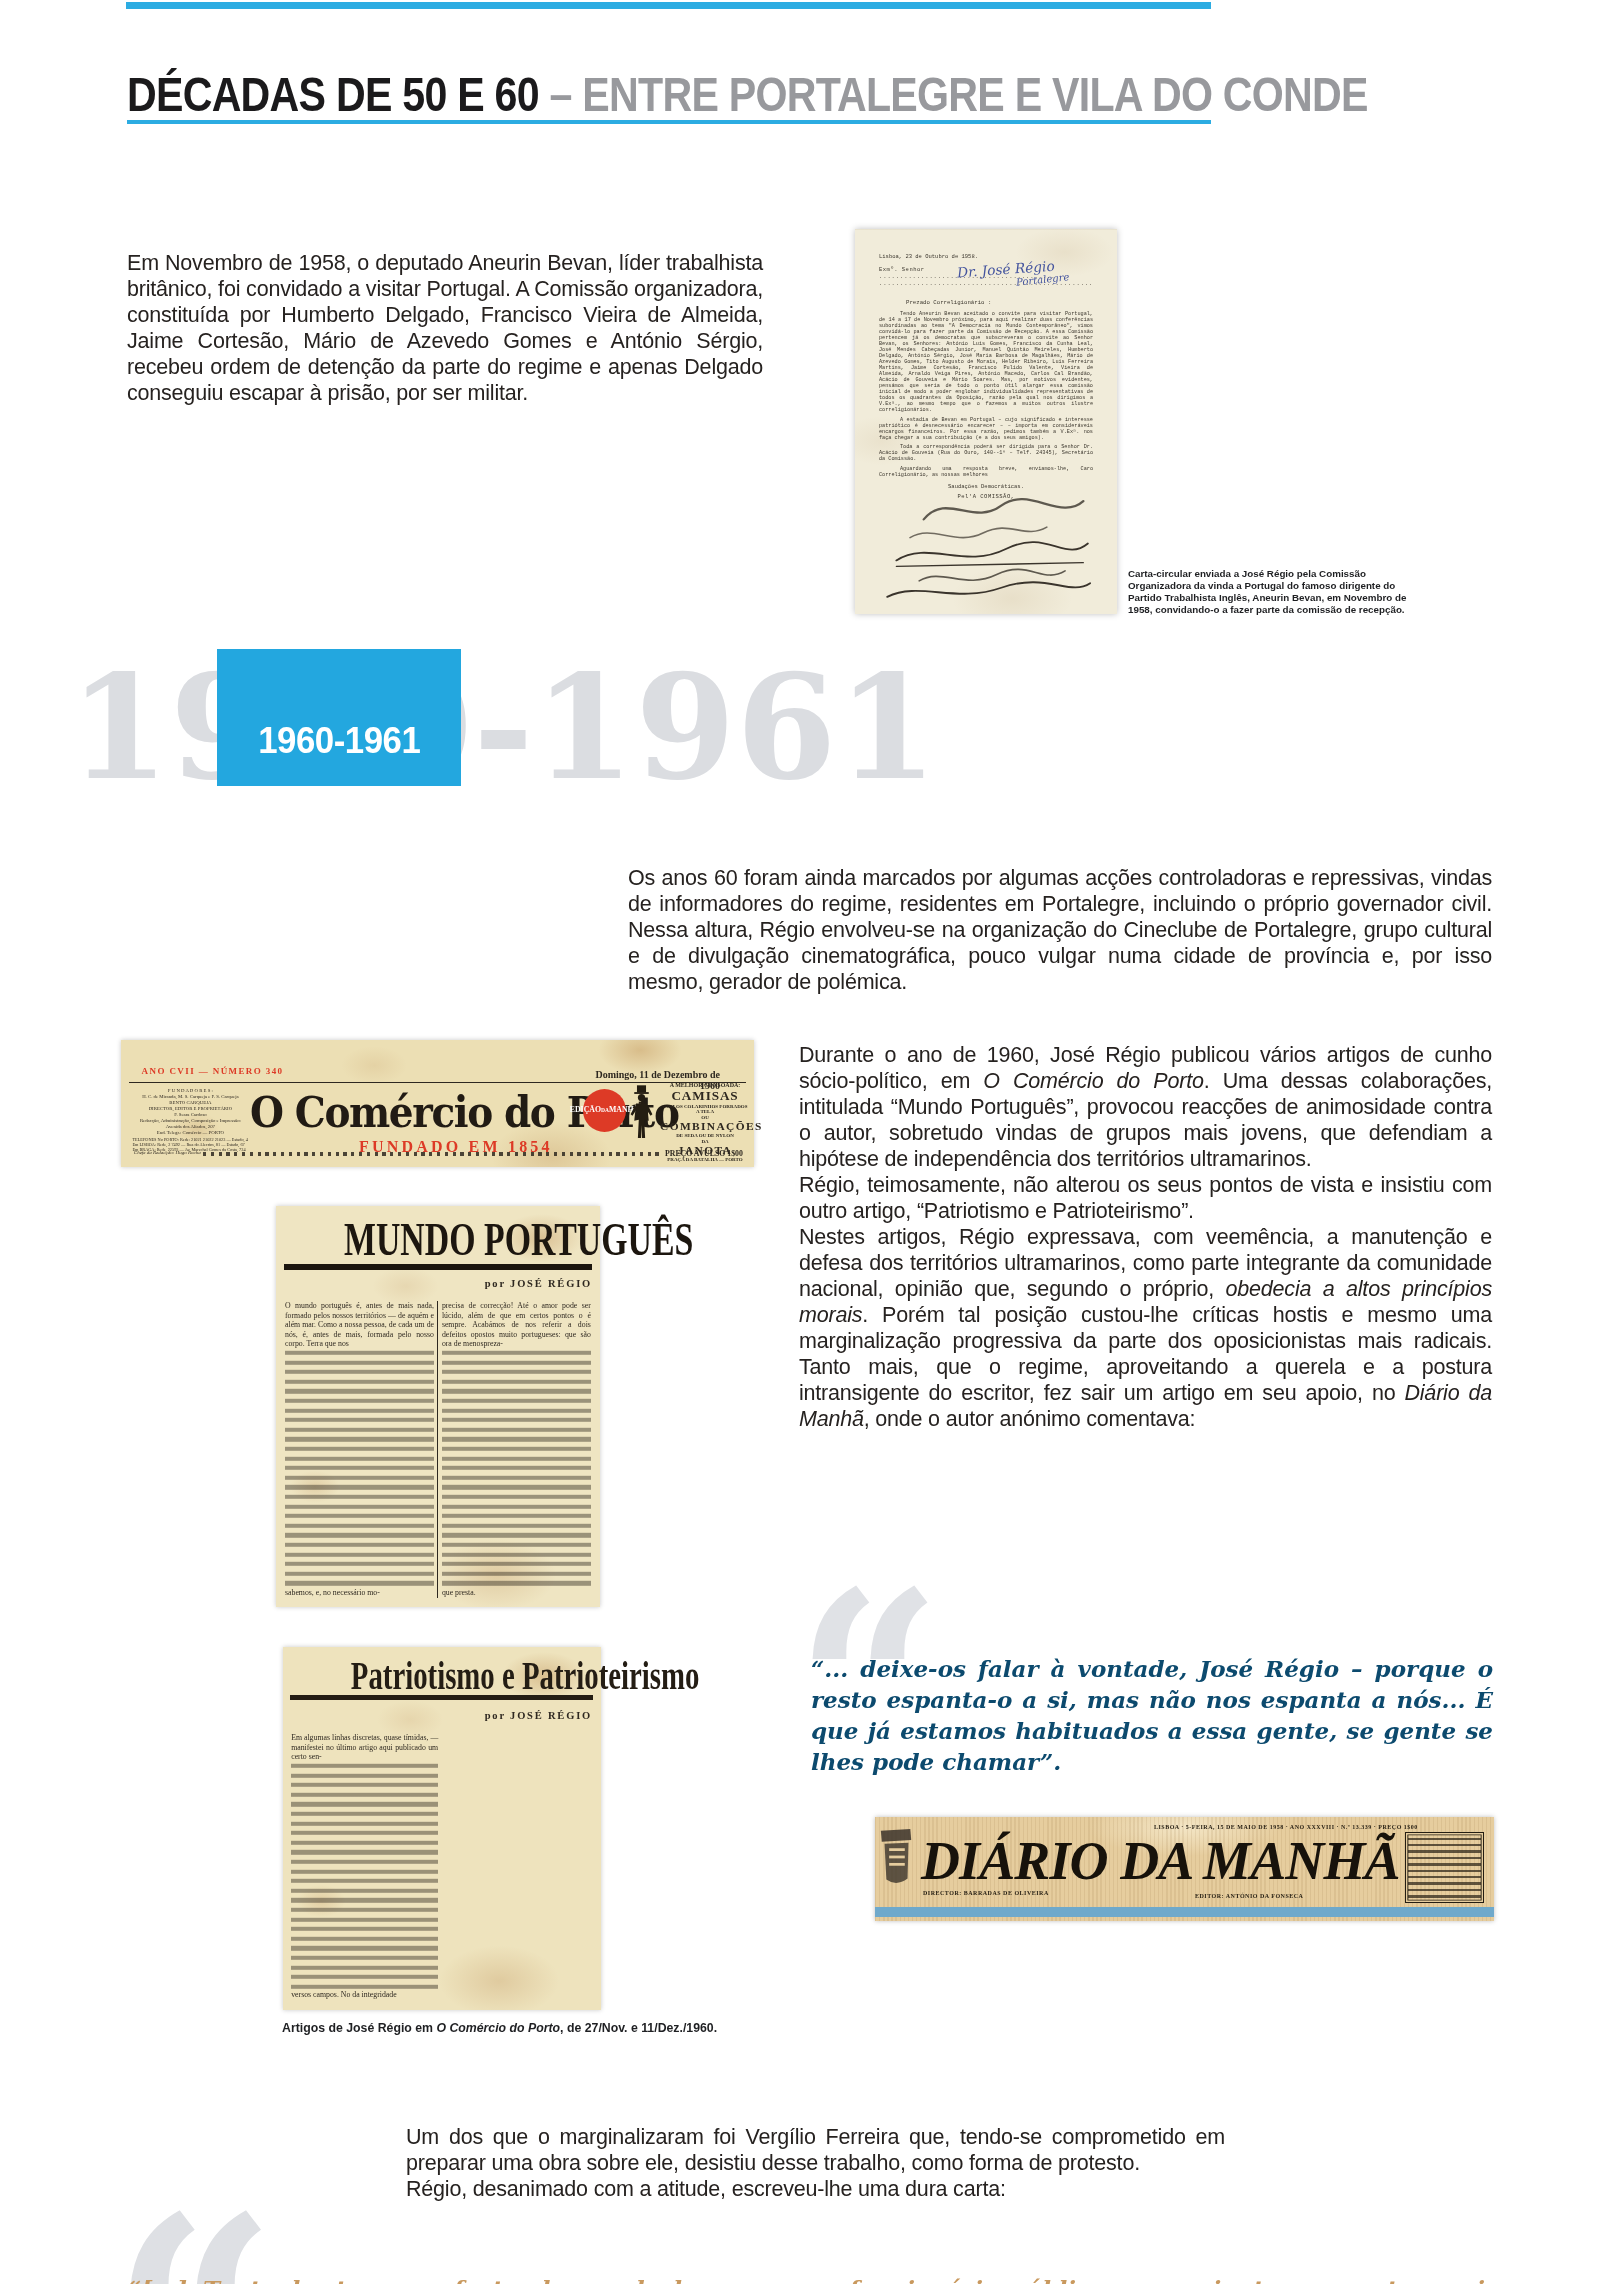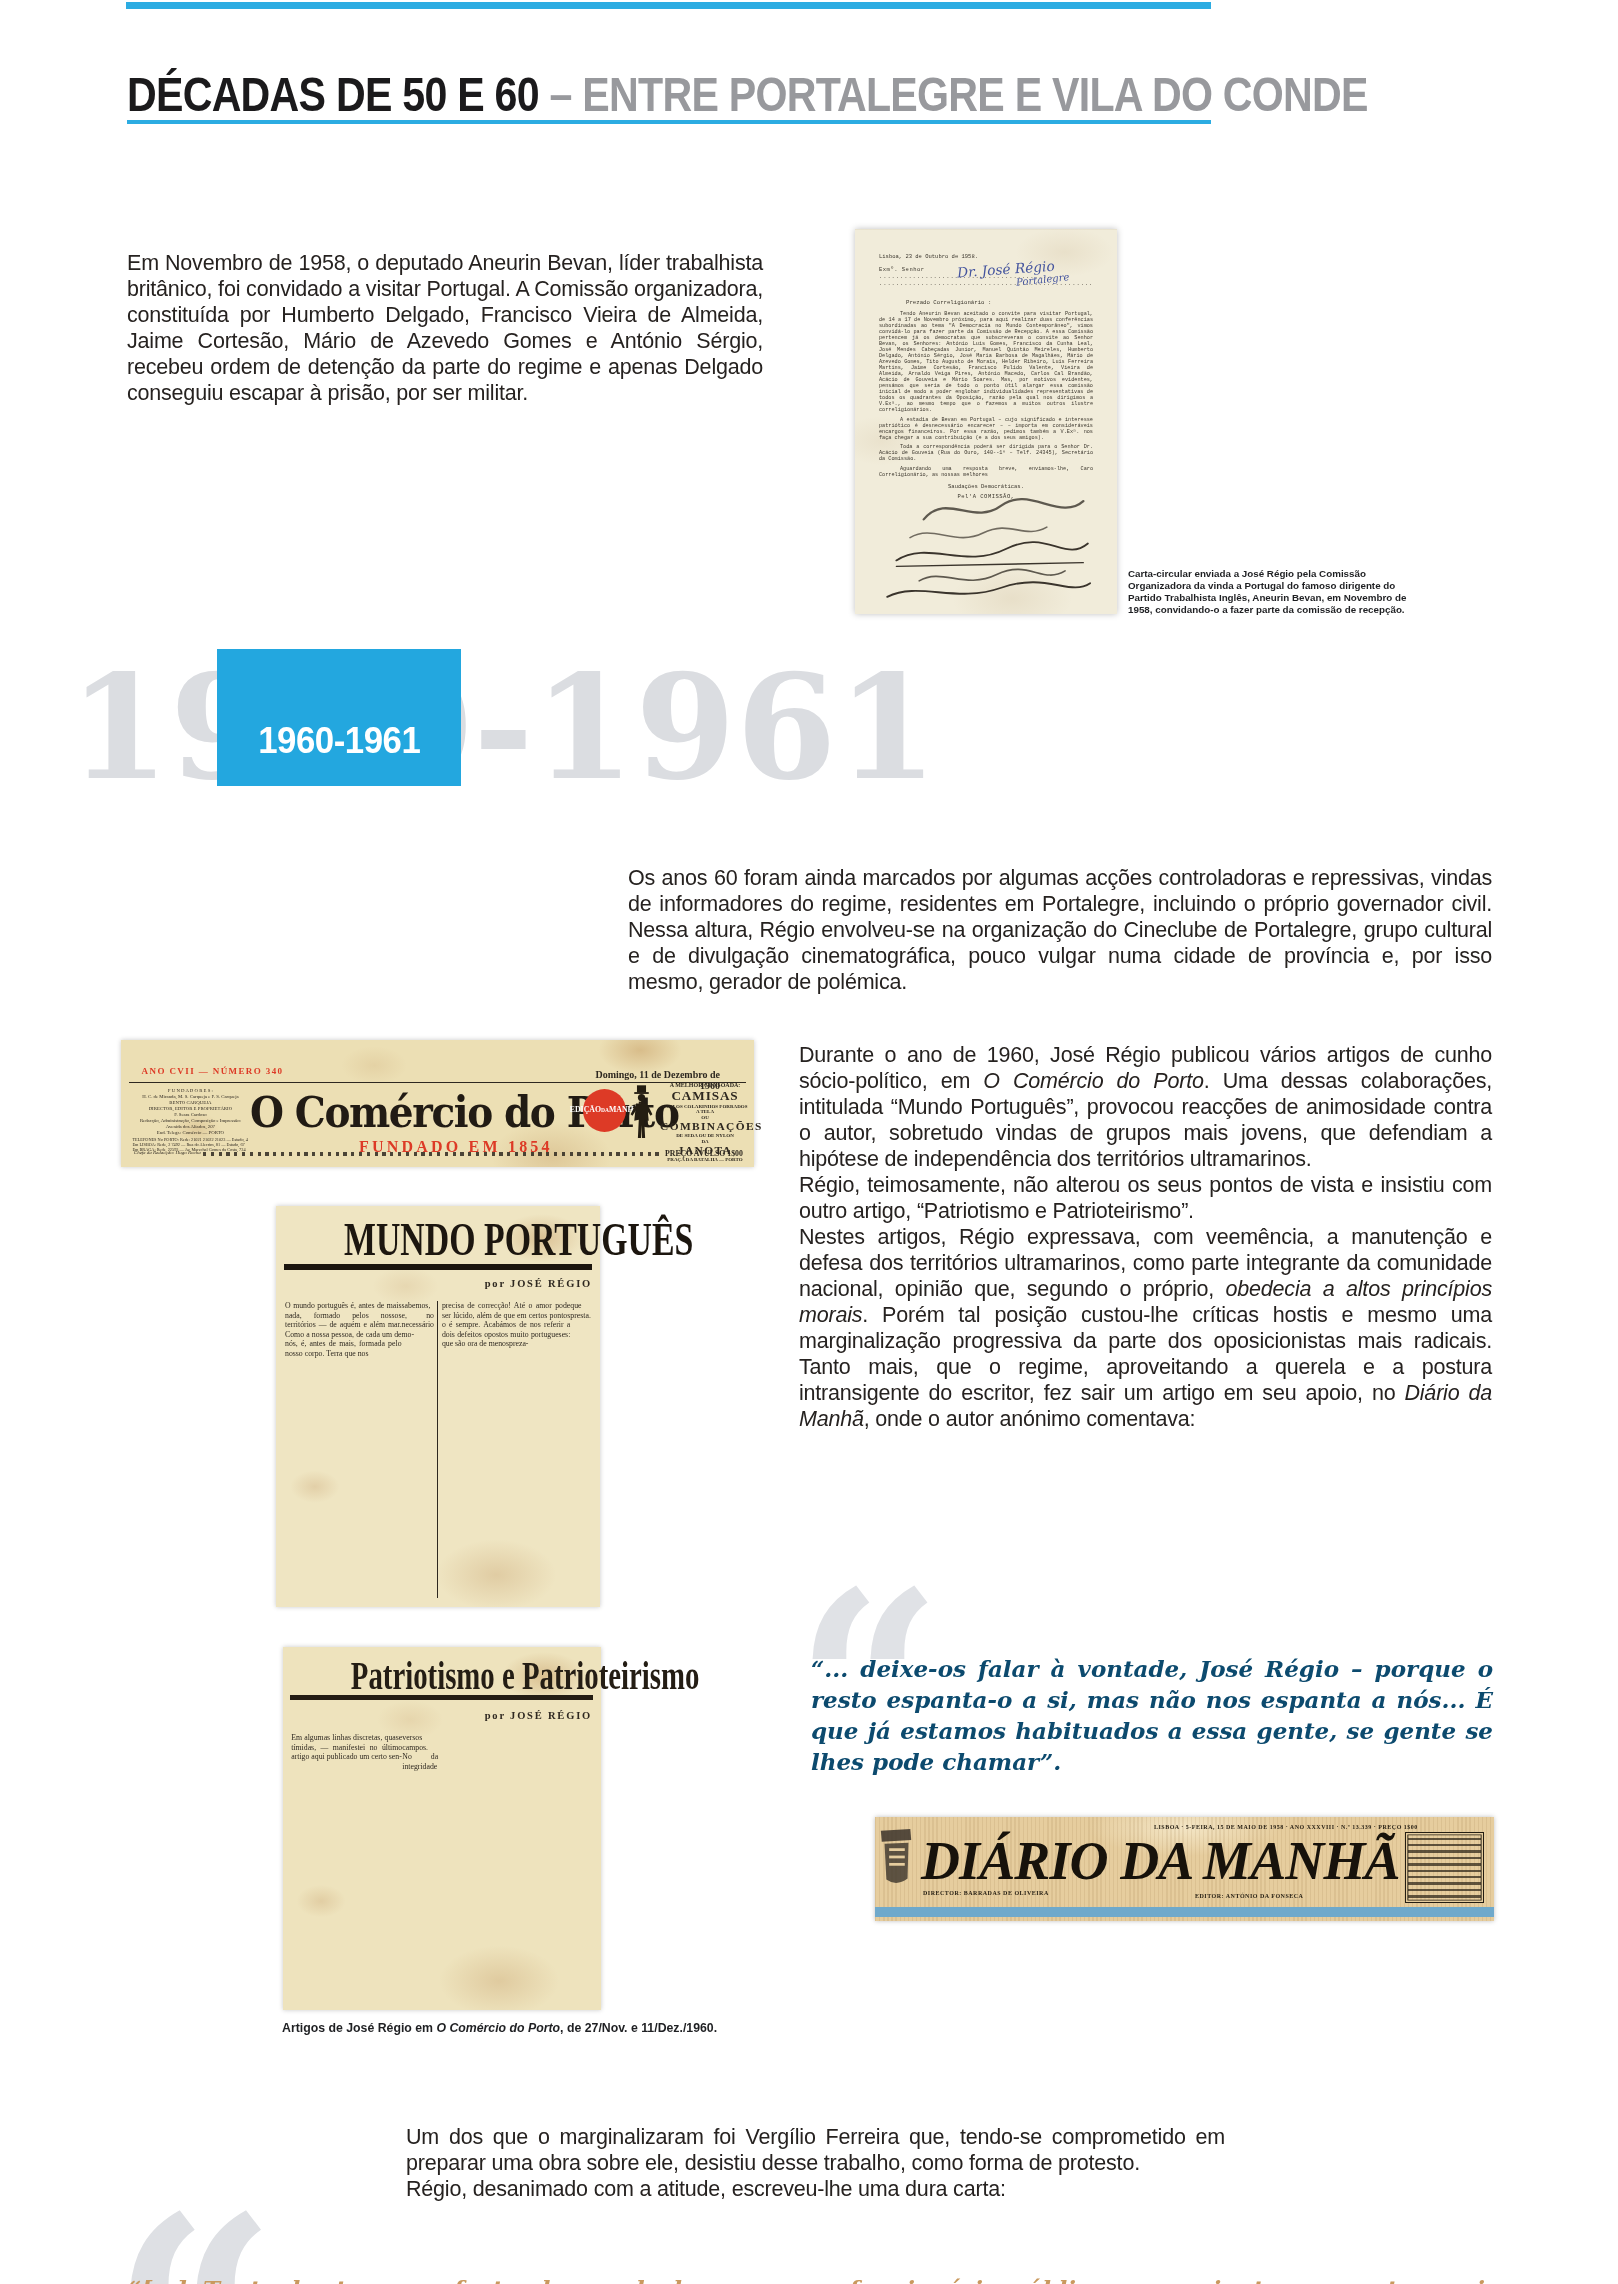--- a/index.html
+++ b/index.html
@@ -63,21 +63,21 @@
            radial-gradient(ellipse 55px 32px at 40% 20%, rgba(160,95,30,.10), transparent 60%);
          box-shadow:0 0 4.6px rgba(0,0,0,.22);color:#2e2820;}
   .newsp{font-family:"Liberation Serif",serif;}
   .red{color:#dd3a26;}
   .fill-lines{flex:1 1 auto;min-height:18px;opacity:.75;
      background:repeating-linear-gradient(180deg, rgba(45,38,28,.58) 0px, rgba(45,38,28,.58) 4.1px,
                 transparent 4.1px, transparent 9.6px);
      background-position:0 1.8px;}
   .news-p{font-size:7.8px;line-height:9.6px;text-align:justify;margin:0;}
   .news-cols{position:absolute;display:flex;}
-  .news-col{display:flex;flex-direction:row;}
+  .news-col{display:flex;flex-direction:column;}
 
   
   .comercio{left:121px;top:1040px;width:633px;height:127px;}
   .c-ano{left:20.6px;top:25.6px;font-weight:bold;font-size:9px;letter-spacing:1.4px;}
   .c-date{left:457px;top:29px;width:142px;font-weight:bold;font-size:10px;text-align:right;}
   .c-rule{left:8.2px;top:42px;width:617px;height:1.4px;background:#2e2820;}
   .c-left{left:11.4px;top:48px;width:116px;font-size:4.8px;line-height:6px;text-align:center;white-space:pre-line;}
   .c-tel{left:11.4px;top:97px;width:116px;font-size:4.3px;line-height:5px;text-align:left;white-space:pre-line;}
   .c-masthead{left:129px;top:49px;width:429px;font-family:"DejaVu Serif",serif;font-weight:bold;
               font-size:39px;letter-spacing:-1.4px;white-space:nowrap;transform:scaleY(1.08);color:#211b14;}

